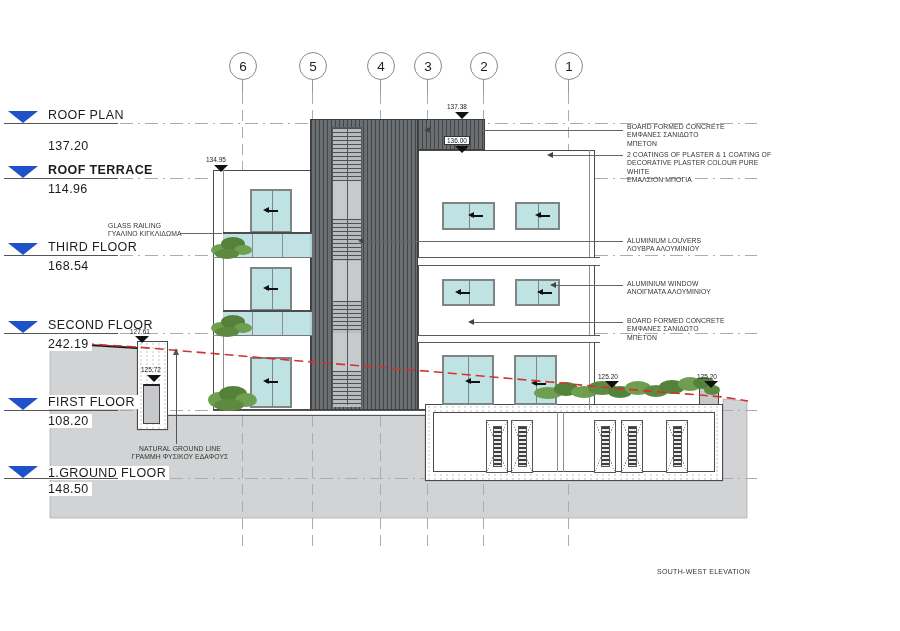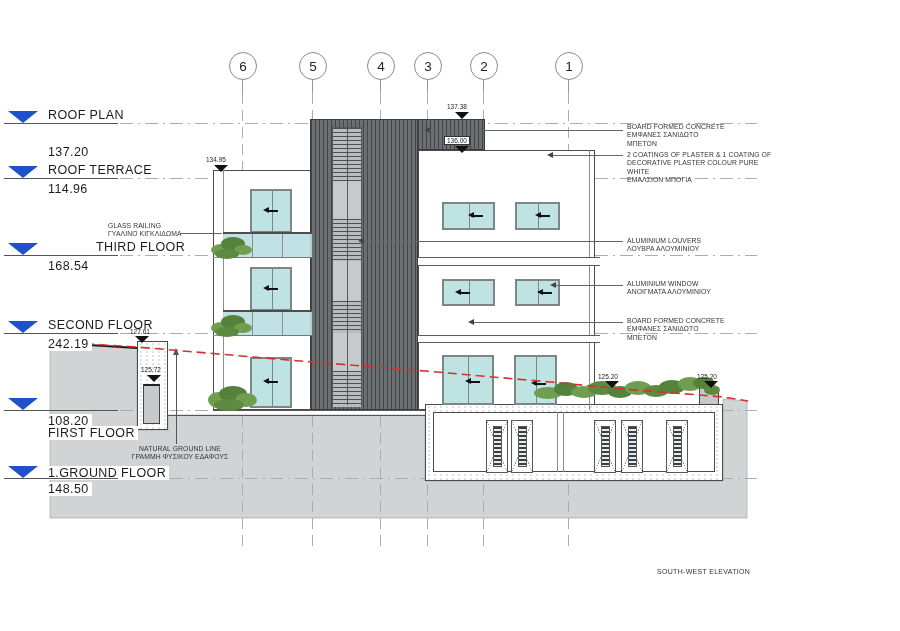--- a/index.html
+++ b/index.html
@@ -104,39 +104,39 @@
   <div class="gridline" style="left:242px;top:93px;height:457px;"></div>
   <div class="gridline" style="left:312px;top:93px;height:457px;"></div>
   <div class="gridline" style="left:380px;top:93px;height:457px;"></div>
   <div class="gridline" style="left:427px;top:93px;height:457px;"></div>
   <div class="gridline" style="left:483px;top:93px;height:457px;"></div>
   <div class="gridline" style="left:568px;top:93px;height:457px;"></div>
 
   <div class="tri-blue" style="left:8px;top:111px;"></div>
   <div class="flabel" style="left:45px;top:108px;">ROOF PLAN</div>
   <div class="funder" style="left:4px;top:123px;width:114px;"></div>
-  <div class="flabel" style="left:45px;top:145px;">137.20</div>
+  <div class="flabel" style="left:45px;top:139px;">137.20</div>
 
   <div class="tri-blue" style="left:8px;top:166px;"></div>
-  <div class="flabel" style="left:45px;top:163px;">ROOF TERRACE</div>
+  <div class="flabel" style="left:45px;top:163px;font-weight:bold;">ROOF TERRACE</div>
   <div class="funder" style="left:4px;top:178px;width:114px;"></div>
   <div class="flabel" style="left:45px;top:182px;">114.96</div>
 
   <div class="tri-blue" style="left:8px;top:243px;"></div>
-  <div class="flabel" style="left:45px;top:240px;margin-left:48px;">THIRD FLOOR</div>
+  <div class="flabel" style="left:45px;top:240px;">THIRD FLOOR</div>
   <div class="funder" style="left:4px;top:255px;width:114px;"></div>
   <div class="flabel" style="left:45px;top:259px;">168.54</div>
 
   <div class="tri-blue" style="left:8px;top:321px;"></div>
   <div class="flabel" style="left:45px;top:318px;">SECOND FLOOR</div>
   <div class="funder" style="left:4px;top:333px;width:114px;"></div>
   <div class="flabel" style="left:45px;top:337px;">242.19</div>
 
   <div class="tri-blue" style="left:8px;top:398px;"></div>
-  <div class="flabel" style="left:45px;top:395px;margin-top:31px;">FIRST FLOOR</div>
+  <div class="flabel" style="left:45px;top:395px;">FIRST FLOOR</div>
   <div class="funder" style="left:4px;top:410px;width:114px;"></div>
   <div class="flabel" style="left:45px;top:414px;">108.20</div>
 
   <div class="tri-blue" style="left:8px;top:466px;"></div>
   <div class="flabel" style="left:45px;top:466px;">1.GROUND FLOOR</div>
   <div class="funder" style="left:4px;top:478px;width:114px;"></div>
   <div class="flabel" style="left:45px;top:482px;">148.50</div>
 
   <div class="wall" style="left:213px;top:170px;width:99px;height:240px;"></div>
   <div class="thinline" style="left:223px;top:170px;width:1px;height:240px;"></div>

